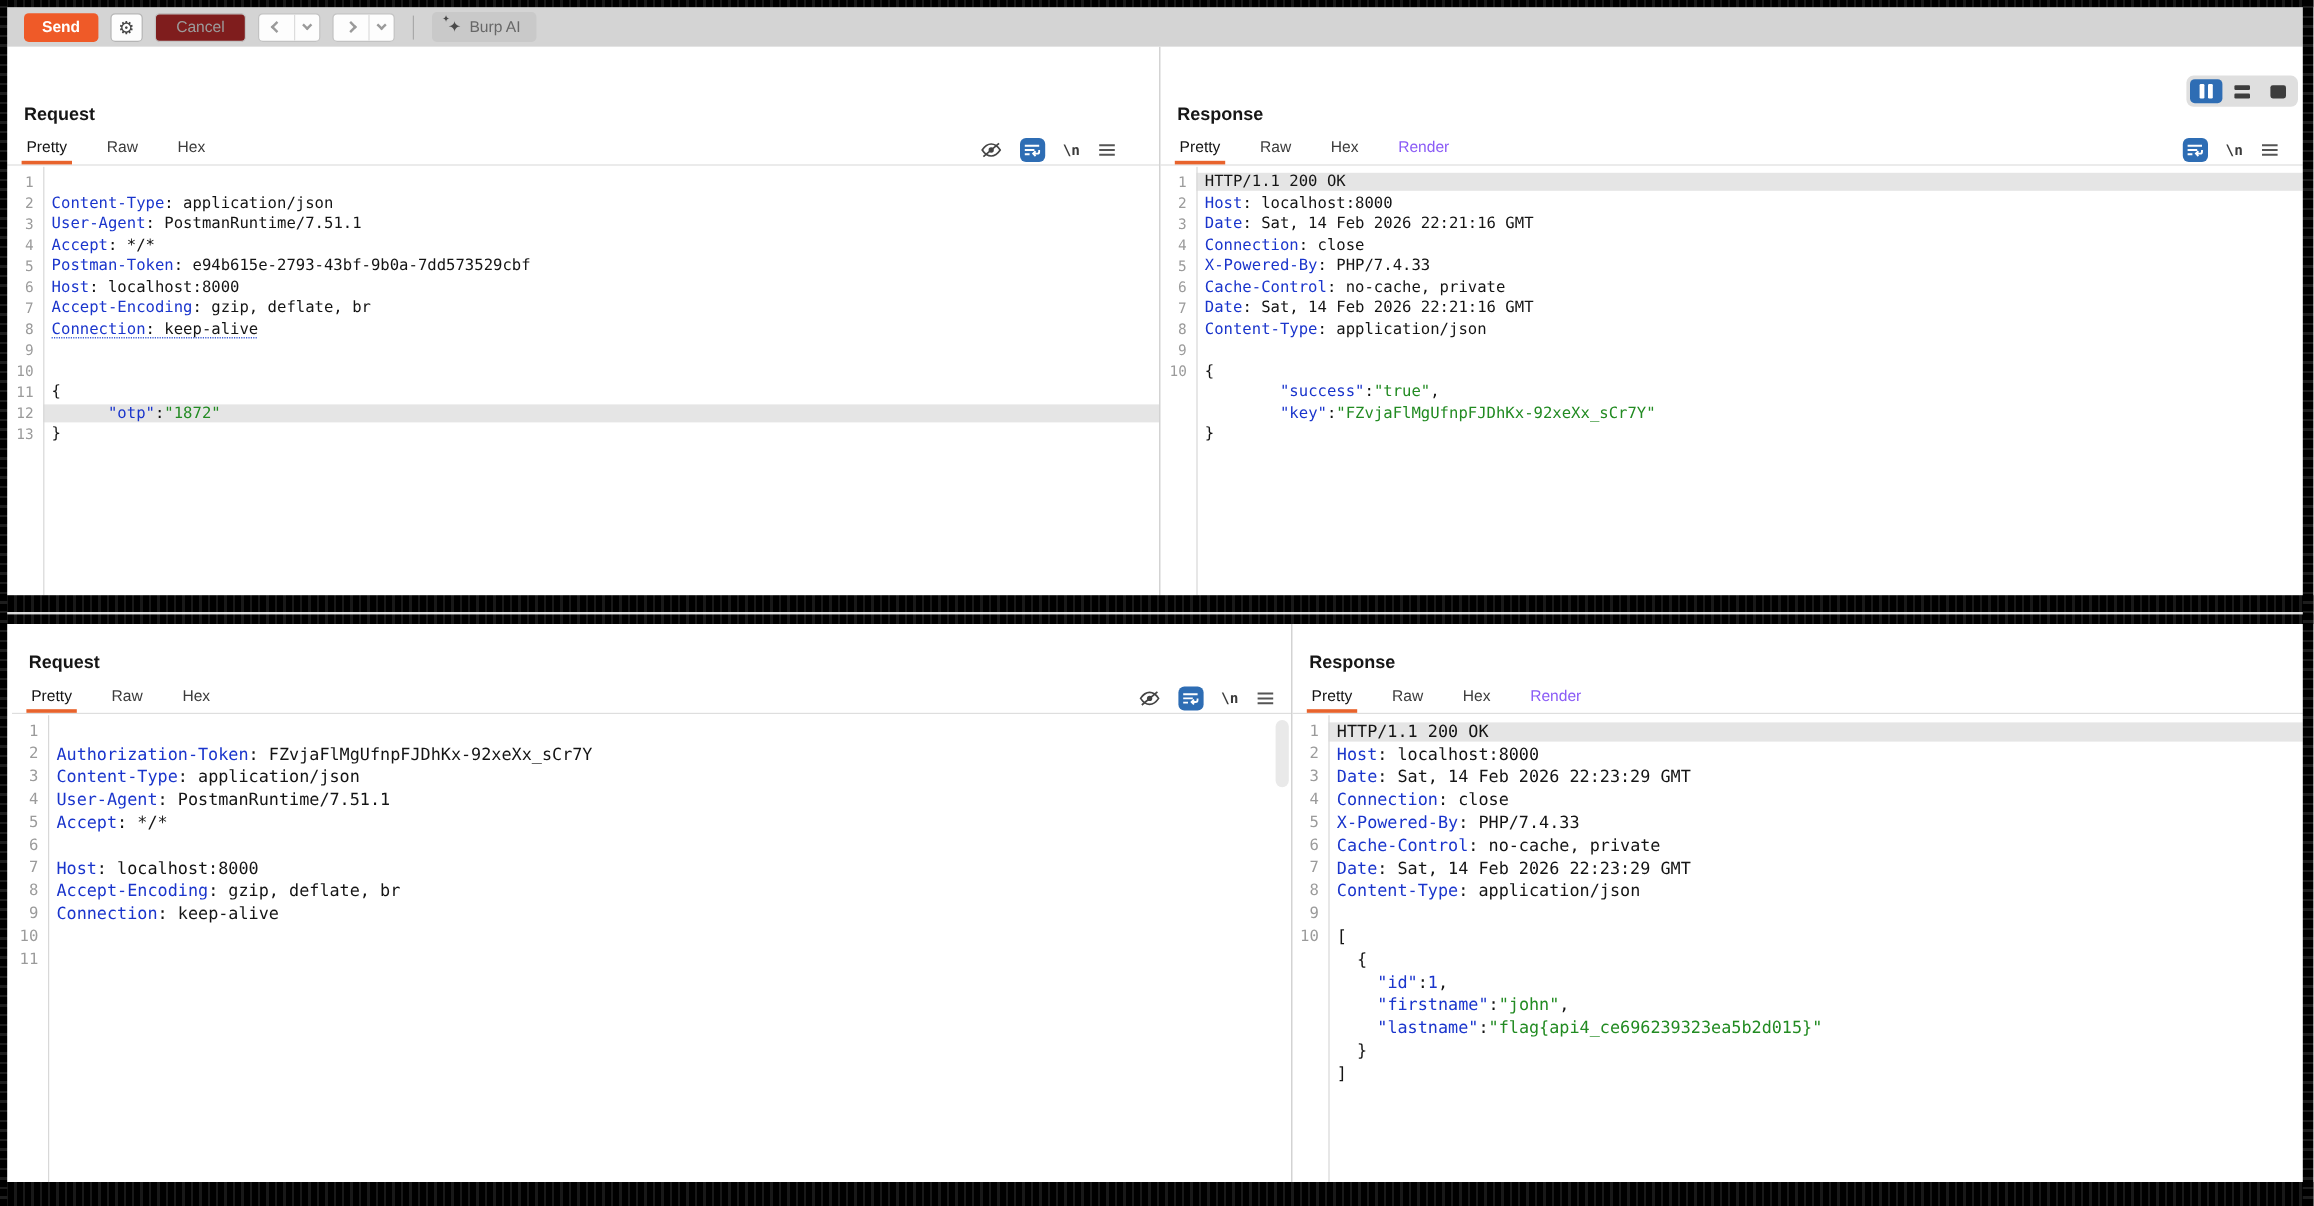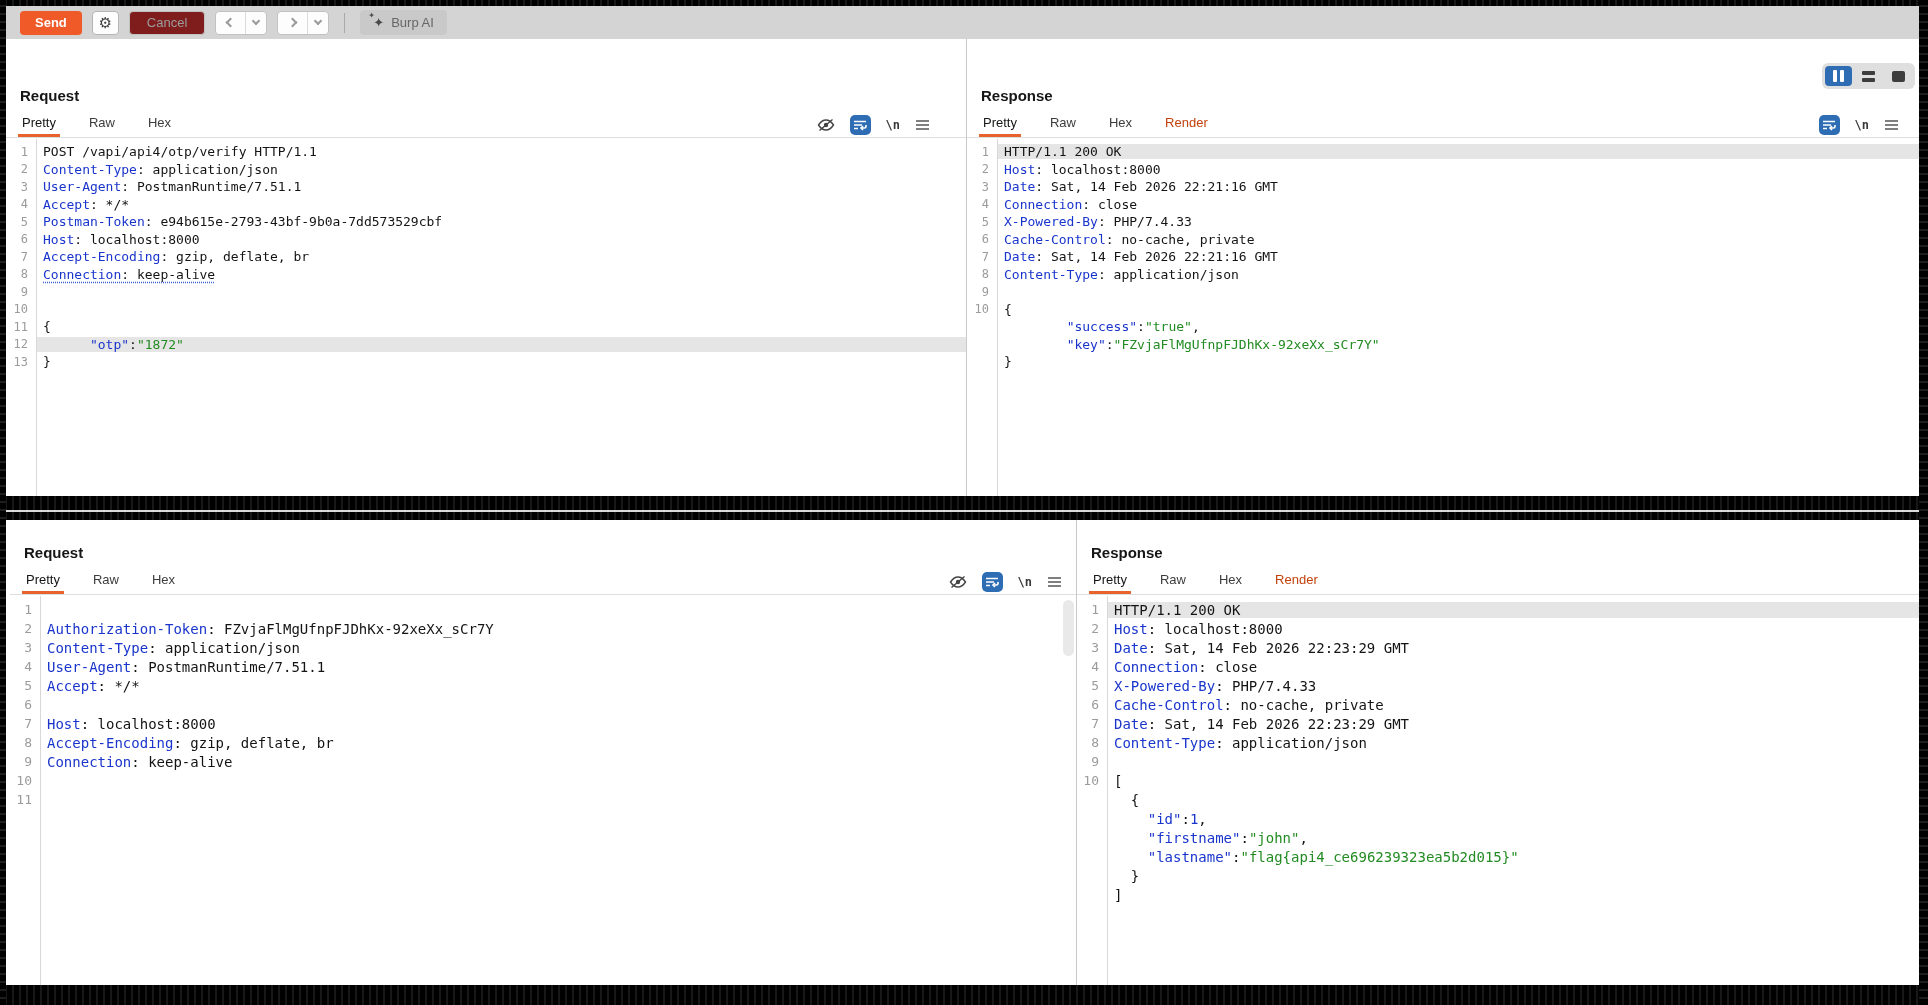--- a/index.html
+++ b/index.html
@@ -46,21 +46,21 @@
   .top-section .panel-title { top:32px; }
   .bottom-section .panel-title { top:8px; }
 
   .tab-row { position:absolute; left:0; right:0; height:25px; border-bottom:1px solid #dedede; }
   .top-section .tab-row { top:58px; }
   .bottom-section .tab-row { top:34px; }
   .tabs { display:flex; gap:29px; padding-left:14px; height:100%; align-items:flex-end; }
   .tab { font-size:13px; color:#3c3c3c; padding:0 2px 7px; position:relative; cursor:default; }
   .tab.active { color:#141414;text-align:center; }
   .tab.active::after { content:''; position:absolute; left:-2px; right:-2px; bottom:0; height:3px; background:#e8632c; }
-  .tab.disabled { color:#c2410c; }
+  .tab.disabled { color:#8b5cf6; }
 
   .icon-cluster { position:absolute; top:0; height:100%; display:flex; align-items:center; gap:15px; }
   .mini-icon { display:flex; align-items:center; justify-content:center; }
   .nl-glyph { font-family:"DejaVu Sans Mono", monospace; font-size:12px; font-weight:bold; color:#3a3a3a; }
   .wrap-btn { width:21px; height:20px; background:#2e6db4; border-radius:5px; display:flex; align-items:center; justify-content:center; }
 
   
   .editor { position:absolute; left:0; right:0; bottom:0; padding-top:4px; }
   .top-section .editor { top:84px; }
   .bottom-section .editor { top:60px; }
@@ -152,21 +152,20 @@
           <div class="mini-icon">
             <svg width="15" height="12" viewBox="0 0 15 12">
                 <path d="M1 2 H14 M1 6 H14 M1 10 H14" stroke="#555" stroke-width="1.7"></path>
               </svg>
           </div>
         </div>
       </div>
       <div class="editor lh17">
           <div class="cl">
             <span class="ln">1</span>
-            <span class="ct"><span class="s-p">POST /vapi/api4/otp/verify HTTP/1.1</span></span>
           </div>
           <div class="cl">
             <span class="ln">2</span>
             <span class="ct"><span class="s-h">Content-Type</span><span class="s-p">: application/json</span></span>
           </div>
           <div class="cl">
             <span class="ln">3</span>
             <span class="ct"><span class="s-h">User-Agent</span><span class="s-p">: PostmanRuntime/7.51.1</span></span>
           </div>
           <div class="cl">

